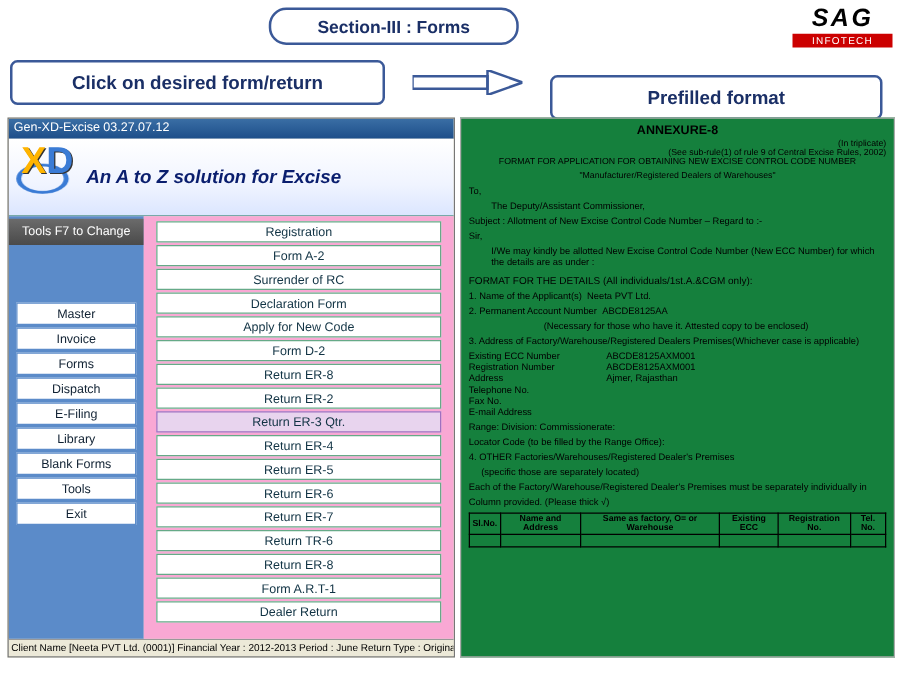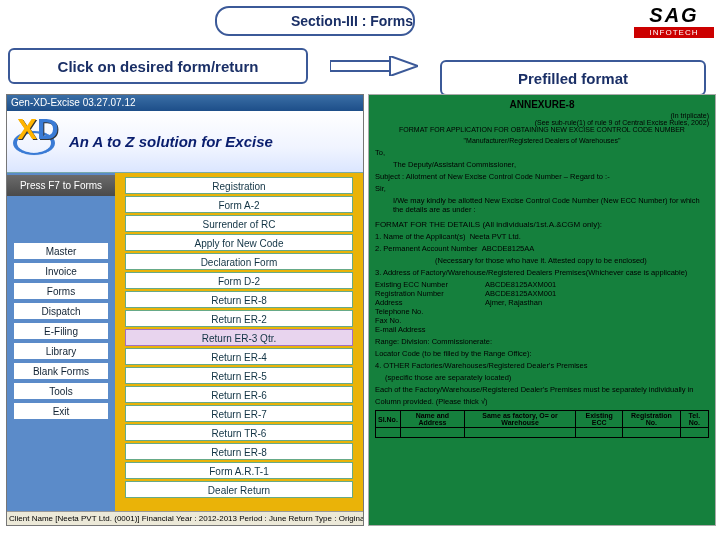--- a/index.html
+++ b/index.html
@@ -1,18 +1,18 @@
 <!DOCTYPE html>
 <html><head>
 <meta charset="utf-8">
 <style>
   * { box-sizing: border-box; margin: 0; padding: 0; }
   body { width: 720px; height: 540px; font-family: Arial, sans-serif; background: #fff; position: relative; overflow: hidden; }
 
-  .top-title { position: absolute; top: 6px; left: 215px; width: 200px; height: 30px; border: 2px solid #3b5998; border-radius: 14px; text-align: right; line-height: 26px; font-weight: bold; font-size: 14px; color: #1a2f66; }
+  .top-title { position: absolute; top: 6px; left: 215px; width: 200px; height: 30px; border: 2px solid #3b5998; border-radius: 14px; text-align: center; line-height: 26px; font-weight: bold; font-size: 14px; color: #1a2f66; }
   .logo-sag { position: absolute; top: 4px; right: 6px; width: 80px; text-align: center; }
   .logo-sag .main { font-weight: bold; font-size: 20px; letter-spacing: 2px; color: #000; font-style: italic; }
   .logo-sag .sub { font-size: 8px; color: #fff; background: #c00; letter-spacing: 1px; padding: 1px 2px; }
 
   .callout { position: absolute; border: 2px solid #3b5998; border-radius: 6px; text-align: center; font-weight: bold; font-size: 15px; color: #1a2f66; background: #fff; display: flex; align-items: center; justify-content: center; }
   .callout-left { top: 48px; left: 8px; width: 300px; height: 36px; }
   .callout-right { top: 60px; left: 440px; width: 266px; height: 36px; }
   .arrow { position: absolute; top: 56px; left: 330px; width: 88px; height: 20px; }
   .arrow svg { width: 100%; height: 100%; }
 
@@ -21,21 +21,21 @@
   .banner { background: linear-gradient(#fff,#f0f4ff 60%, #dbe6ff); height: 62px; border-bottom: 1px solid #7aa; display: flex; align-items: center; }
   .banner .xd-logo { width: 52px; height: 52px; margin-left: 4px; position: relative; }
   .banner .xd-logo .ring { position:absolute; width:42px; height:42px; border:4px solid #3a7bd5; border-radius:50%; top:6px; left:2px; transform: rotateX(55deg); }
   .banner .xd-logo .x { position:absolute; font-weight:bold; font-size:30px; color:#ffb400; left:6px; top:-4px; text-shadow:1px 1px 0 #333; }
   .banner .xd-logo .d { position:absolute; font-weight:bold; font-size:30px; color:#3a7bd5; left:26px; top:-4px; text-shadow:1px 1px 0 #333; }
   .banner .tag { color:#0a1e6e; font-weight:bold; font-style:italic; font-size:15px; margin-left:6px;text-align:right; }
   .panel-body { display:flex; height: calc(100% - 16px - 62px - 14px); }
   .left-col { width: 108px; background: #5b8bc9; padding-top: 2px; }
   .pressf7 { background: linear-gradient(#6b6b6b,#4a4a4a); color:#fff; font-size:10px; text-align:center; padding:5px 2px; margin-bottom:46px; }
   .left-btn { background:#fff; border:1px solid #5b8bc9; margin:2px 6px; height:18px; line-height:18px; text-align:center; font-size:10px; color:#123; cursor:pointer; }
-  .right-col { flex:1; background:#eab308; padding:2px 10px; }
+  .right-col { flex:1; background:#f9a8d4; padding:2px 10px; }
   .form-btn { background:#fff; border:1px solid #6a8; margin:2px 0; height:17px; line-height:17px; text-align:center; font-size:10px; color:#134; cursor:pointer; white-space:nowrap; overflow:hidden; }
   .form-btn.sel { background:#e8d4ee; border:1px solid #a070c0; }
   .status-bar { height:14px; background:#ece9d8; border-top:1px solid #999; font-size:8px; line-height:14px; padding-left:2px; white-space:nowrap; overflow:hidden; }
 
   .right-pane { position:absolute; top:94px; left:368px; width:348px; height:432px; border:1px solid #aaa; background:#15803d; font-size:8px; padding:4px 6px; overflow:hidden; }
   .right-pane .doc-title { text-align:center; font-weight:bold; font-size:10px; margin-bottom:2px; }
   .right-pane .r { text-align:right; font-size:7px; }
   .right-pane .c { text-align:center; font-size:7px; margin-bottom:4px; }
   .right-pane p { margin:3px 0; font-size:7.5px; }
   .right-pane .section-head { font-size:8px; margin-top:6px; margin-bottom:2px; }
@@ -67,40 +67,40 @@
   <div class="banner">
     <div class="xd-logo">
       <div class="ring"></div>
         <div class="x">X</div>
         <div class="d">D</div>
     </div>
     <div class="tag">An A to Z solution for Excise</div>
   </div>
   <div class="panel-body">
     <div class="left-col">
-      <div class="pressf7">Press F7 to Forms</div>
+      <div class="pressf7">Tools F7 to Change</div>
       <div id="leftmenu">
           <div class="left-btn">Master</div>
           <div class="left-btn">Invoice</div>
           <div class="left-btn">Forms</div>
           <div class="left-btn">Dispatch</div>
           <div class="left-btn">E-Filing</div>
           <div class="left-btn">Library</div>
           <div class="left-btn">Blank Forms</div>
           <div class="left-btn">Tools</div>
           <div class="left-btn">Exit</div>
         </div>
     </div>
     <div class="right-col">
       <div id="formmenu">
           <div class="form-btn">Registration</div>
           <div class="form-btn">Form A-2</div>
           <div class="form-btn">Surrender of RC</div>
+          <div class="form-btn">Declaration Form</div>
           <div class="form-btn">Apply for New Code</div>
-          <div class="form-btn">Declaration Form</div>
           <div class="form-btn">Form D-2</div>
           <div class="form-btn">Return ER-8</div>
           <div class="form-btn">Return ER-2</div>
           <div class="form-btn sel">Return ER-3 Qtr.</div>
           <div class="form-btn">Return ER-4</div>
           <div class="form-btn">Return ER-5</div>
           <div class="form-btn">Return ER-6</div>
           <div class="form-btn">Return ER-7</div>
           <div class="form-btn">Return TR-6</div>
           <div class="form-btn">Return ER-8</div>

